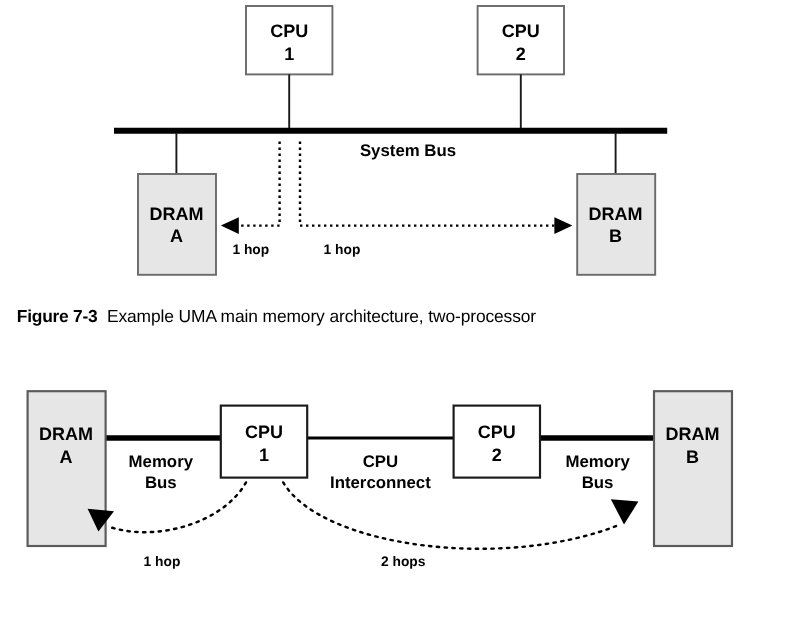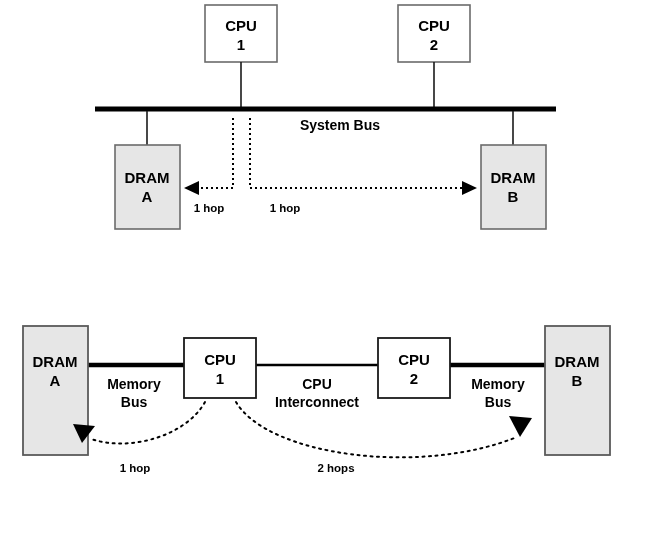--- a/index.html
+++ b/index.html
@@ -185,20 +185,23 @@
 
       <g>
         <path class="dotted-path" d="M 250 118 L 250 188 L 462 188"></path>
         <polygon class="arrow-fill" points="462,181 477,188 462,195"></polygon>
       </g>
 
       <text class="hop-label" x="209" y="212">1 hop</text>
       <text class="hop-label" x="285" y="212">1 hop</text>
     </svg>
 
+    <div class="caption" id="caption-uma">
+      <span class="cap-label">Figure 7-3</span><span class="cap-text">&nbsp;&nbsp;</span><span class="cap-text">Example UMA main memory architecture, two-processor</span>
+    </div>
   </div>
 
   <div class="figure-block" id="figure-numa">
     <svg class="diagram-svg" width="666" height="200" viewBox="0 0 666 200">
 
       <line class="link-line" x1="86" y1="69" x2="186" y2="69"></line>
       <line class="link-line-thin" x1="254" y1="69" x2="380" y2="69"></line>
       <line class="link-line" x1="448" y1="69" x2="548" y2="69"></line>
 
       <g>

